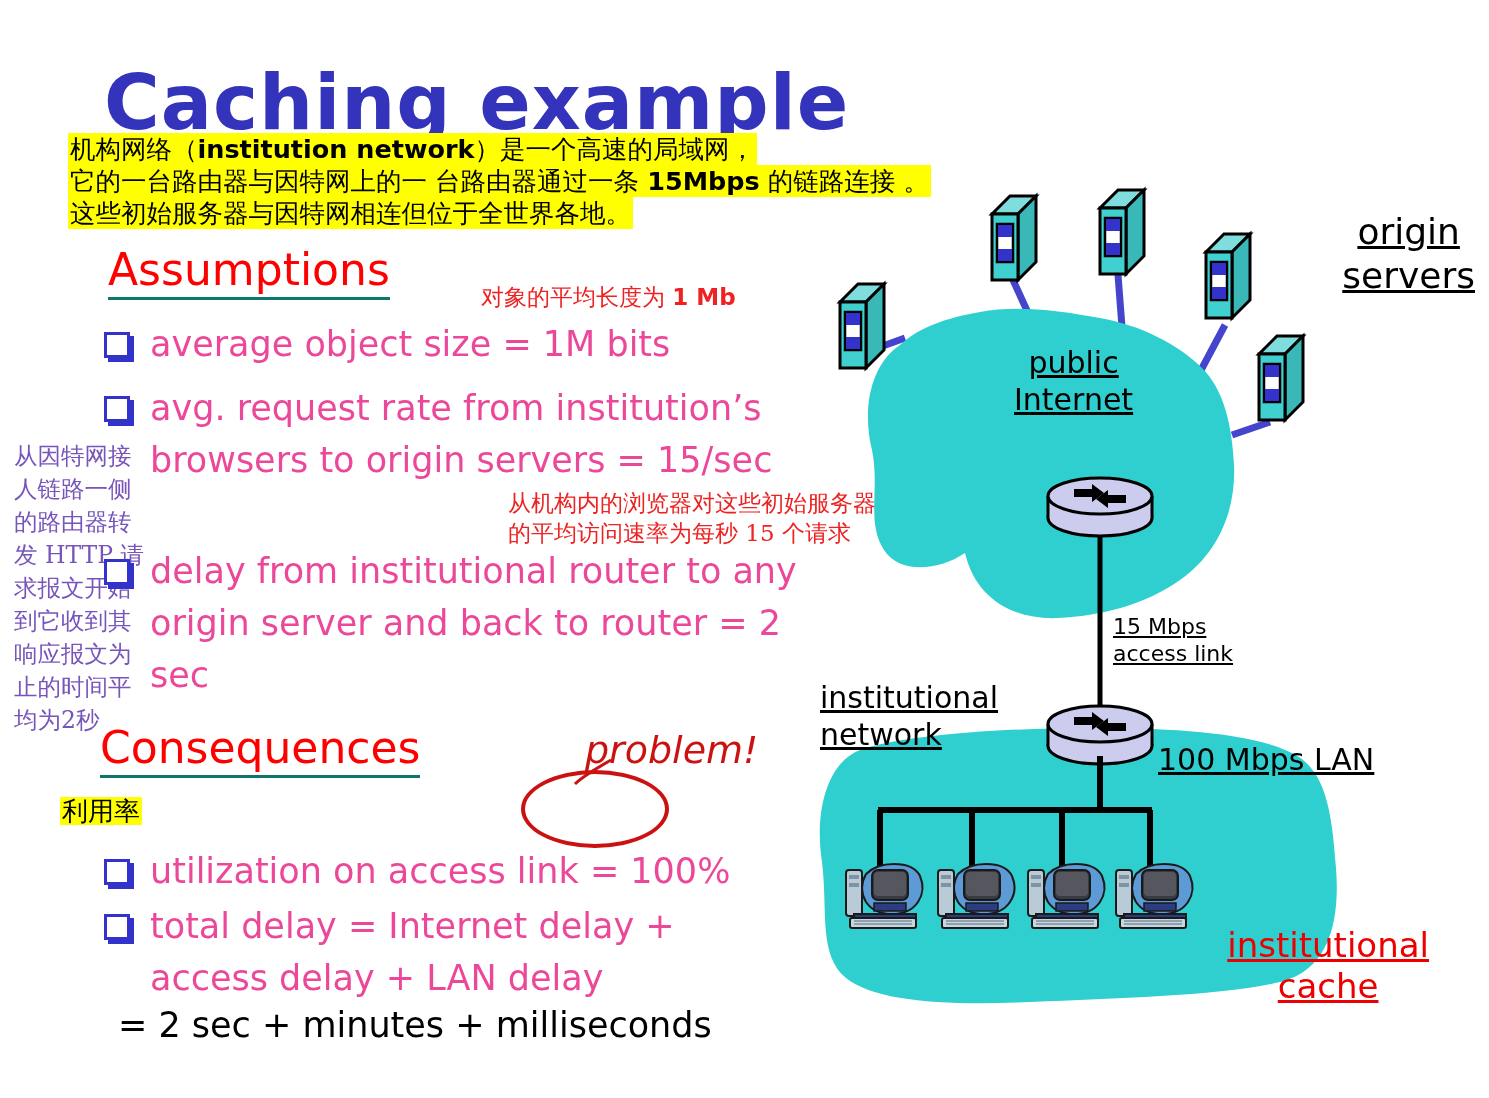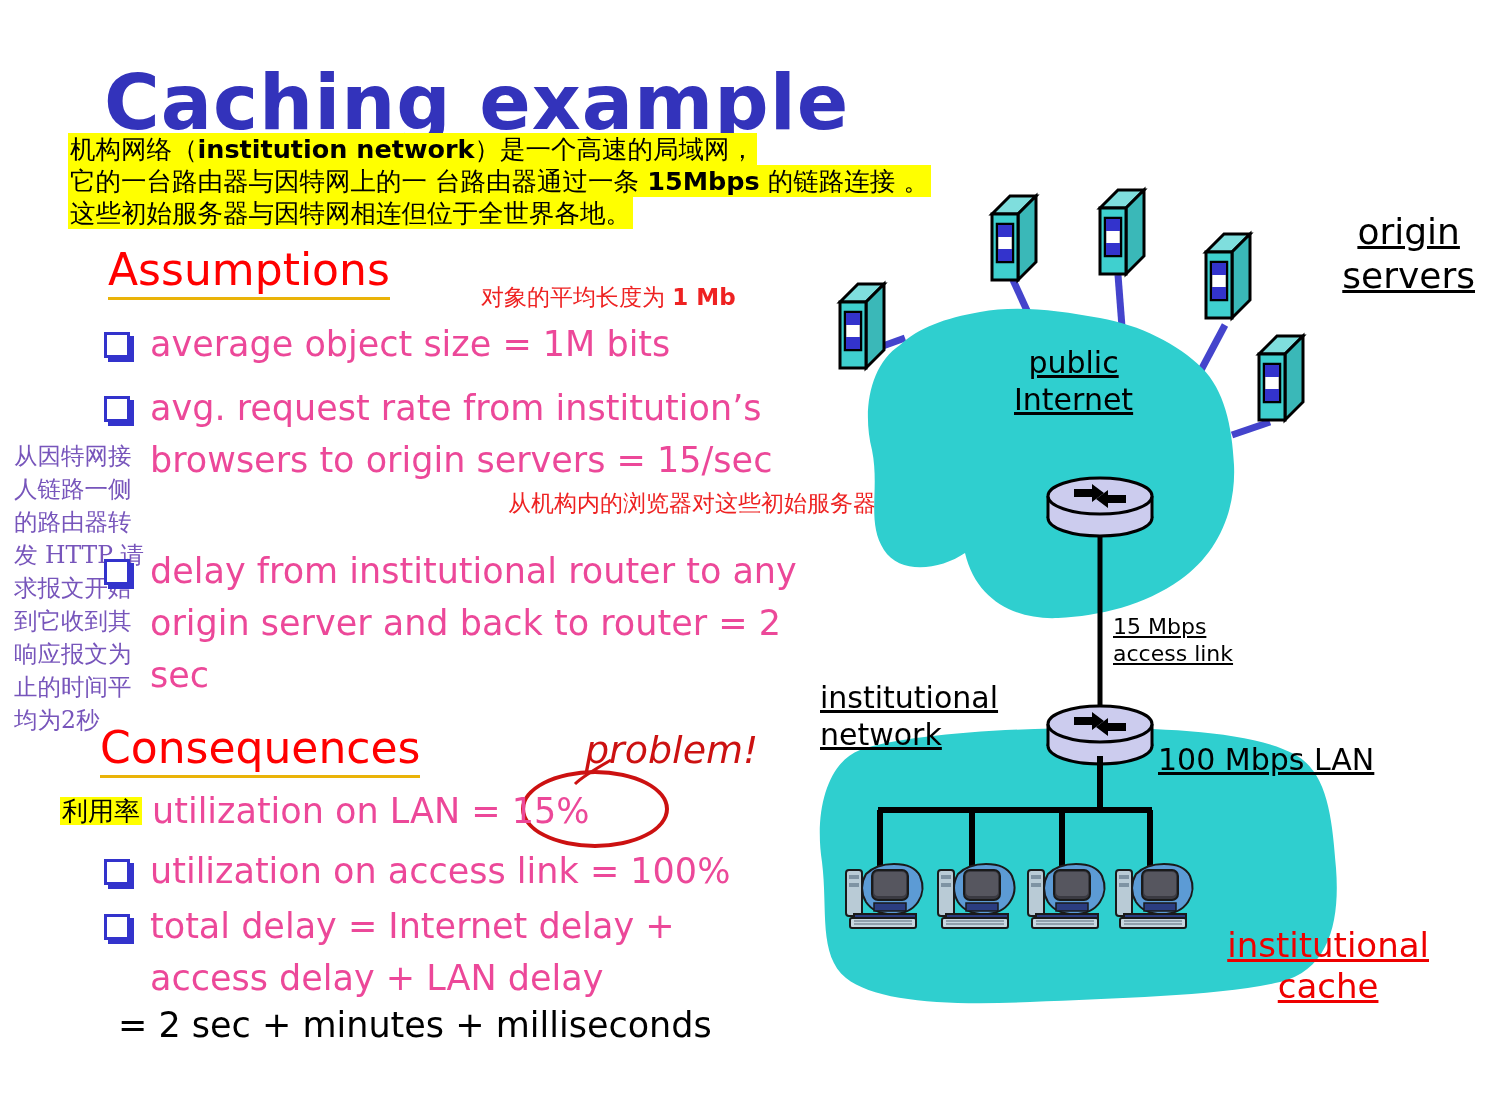--- a/index.html
+++ b/index.html
@@ -50,21 +50,21 @@
 
   
   .heading {
     position: absolute;
     font-family: "DejaVu Sans", sans-serif;
     font-size: 44px;
     color: #ff0000;
     white-space: nowrap;
   }
   .heading .ul {
-    border-bottom: 3px solid #eab308;
+    border-bottom: 3px solid #0f766e;
     padding-bottom: 2px;
   }
   #assumptions-heading { left: 108px; top: 244px; }
   #consequences-heading { left: 100px; top: 722px; }
 
   
   .bullet-row {
     position: absolute;
     display: flex;
     align-items: flex-start;
@@ -228,40 +228,40 @@
     <span class="bullet-text">average object size = 1M bits</span>
   </div>
 
   <div class="bullet-row" id="b-reqrate">
     <span class="bullet-marker"></span>
     <span class="bullet-text">avg. request rate from institution’s browsers to origin servers = 15/sec</span>
   </div>
 
   <div class="annot-red" id="annot-reqrate">
     <div>从机构内的浏览器对这些初始服务器</div>
+    <div>的平均访问速率为每秒 15 个请求</div>
   </div>
 
   <div class="bullet-row" id="b-delay">
     <span class="bullet-marker"></span>
     <span class="bullet-text">delay from institutional router to any origin server and back to router  = 2 sec</span>
   </div>
 
   <div class="heading" id="consequences-heading">
     <span class="ul">Consequences</span>
   </div>
 
   <div id="problem-label">problem!</div>
   <svg id="problem-pointer" viewBox="0 0 40 28">
     <path d="M38 2 C 24 10, 10 18, 2 26" stroke="#cc1111" stroke-width="3" fill="none"></path>
   </svg>
   <div id="problem-circle"></div>
 
   <div class="bullet-row" id="b-util-lan">
     <span class="cjk-tag">利用率</span>
-    <span class="bullet-text">utilization on LAN = 15%</span>
   </div>
 
   <div class="bullet-row" id="b-util-link">
     <span class="bullet-marker"></span>
     <span class="bullet-text">utilization on access link = 100%</span>
   </div>
 
   <div class="bullet-row" id="b-totaldelay">
     <span class="bullet-marker"></span>
     <span class="bullet-text">total delay   = Internet delay + access delay + LAN delay</span>

